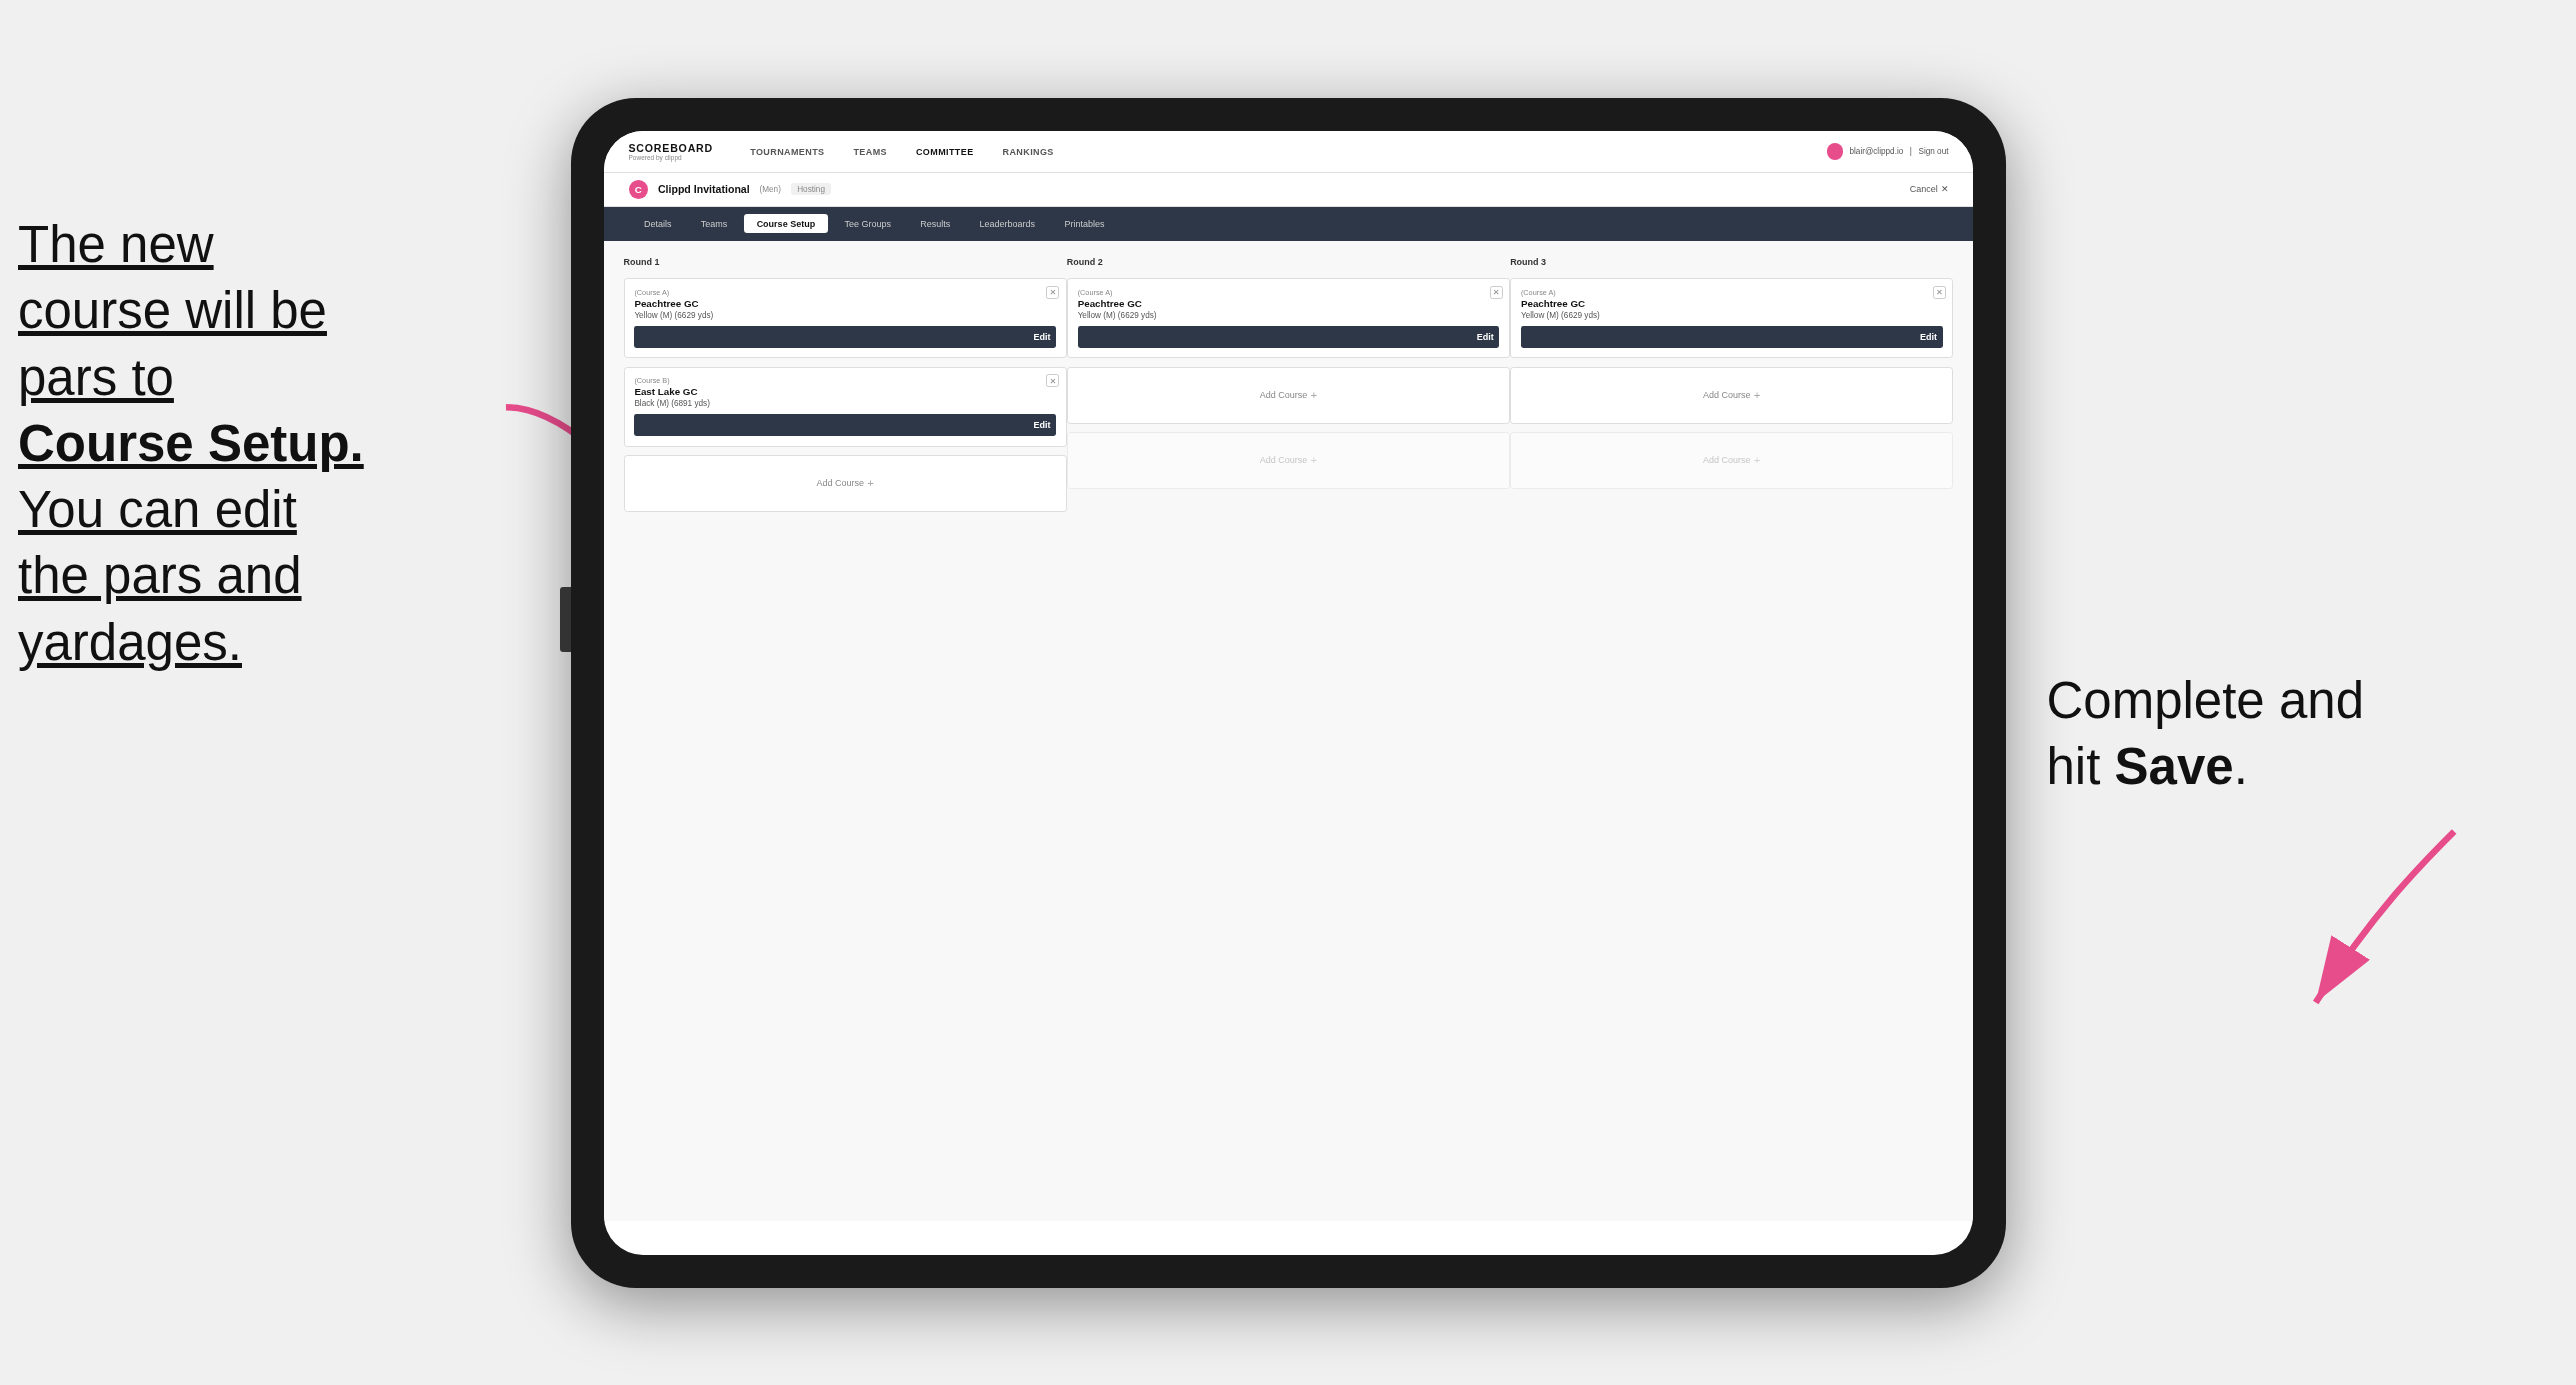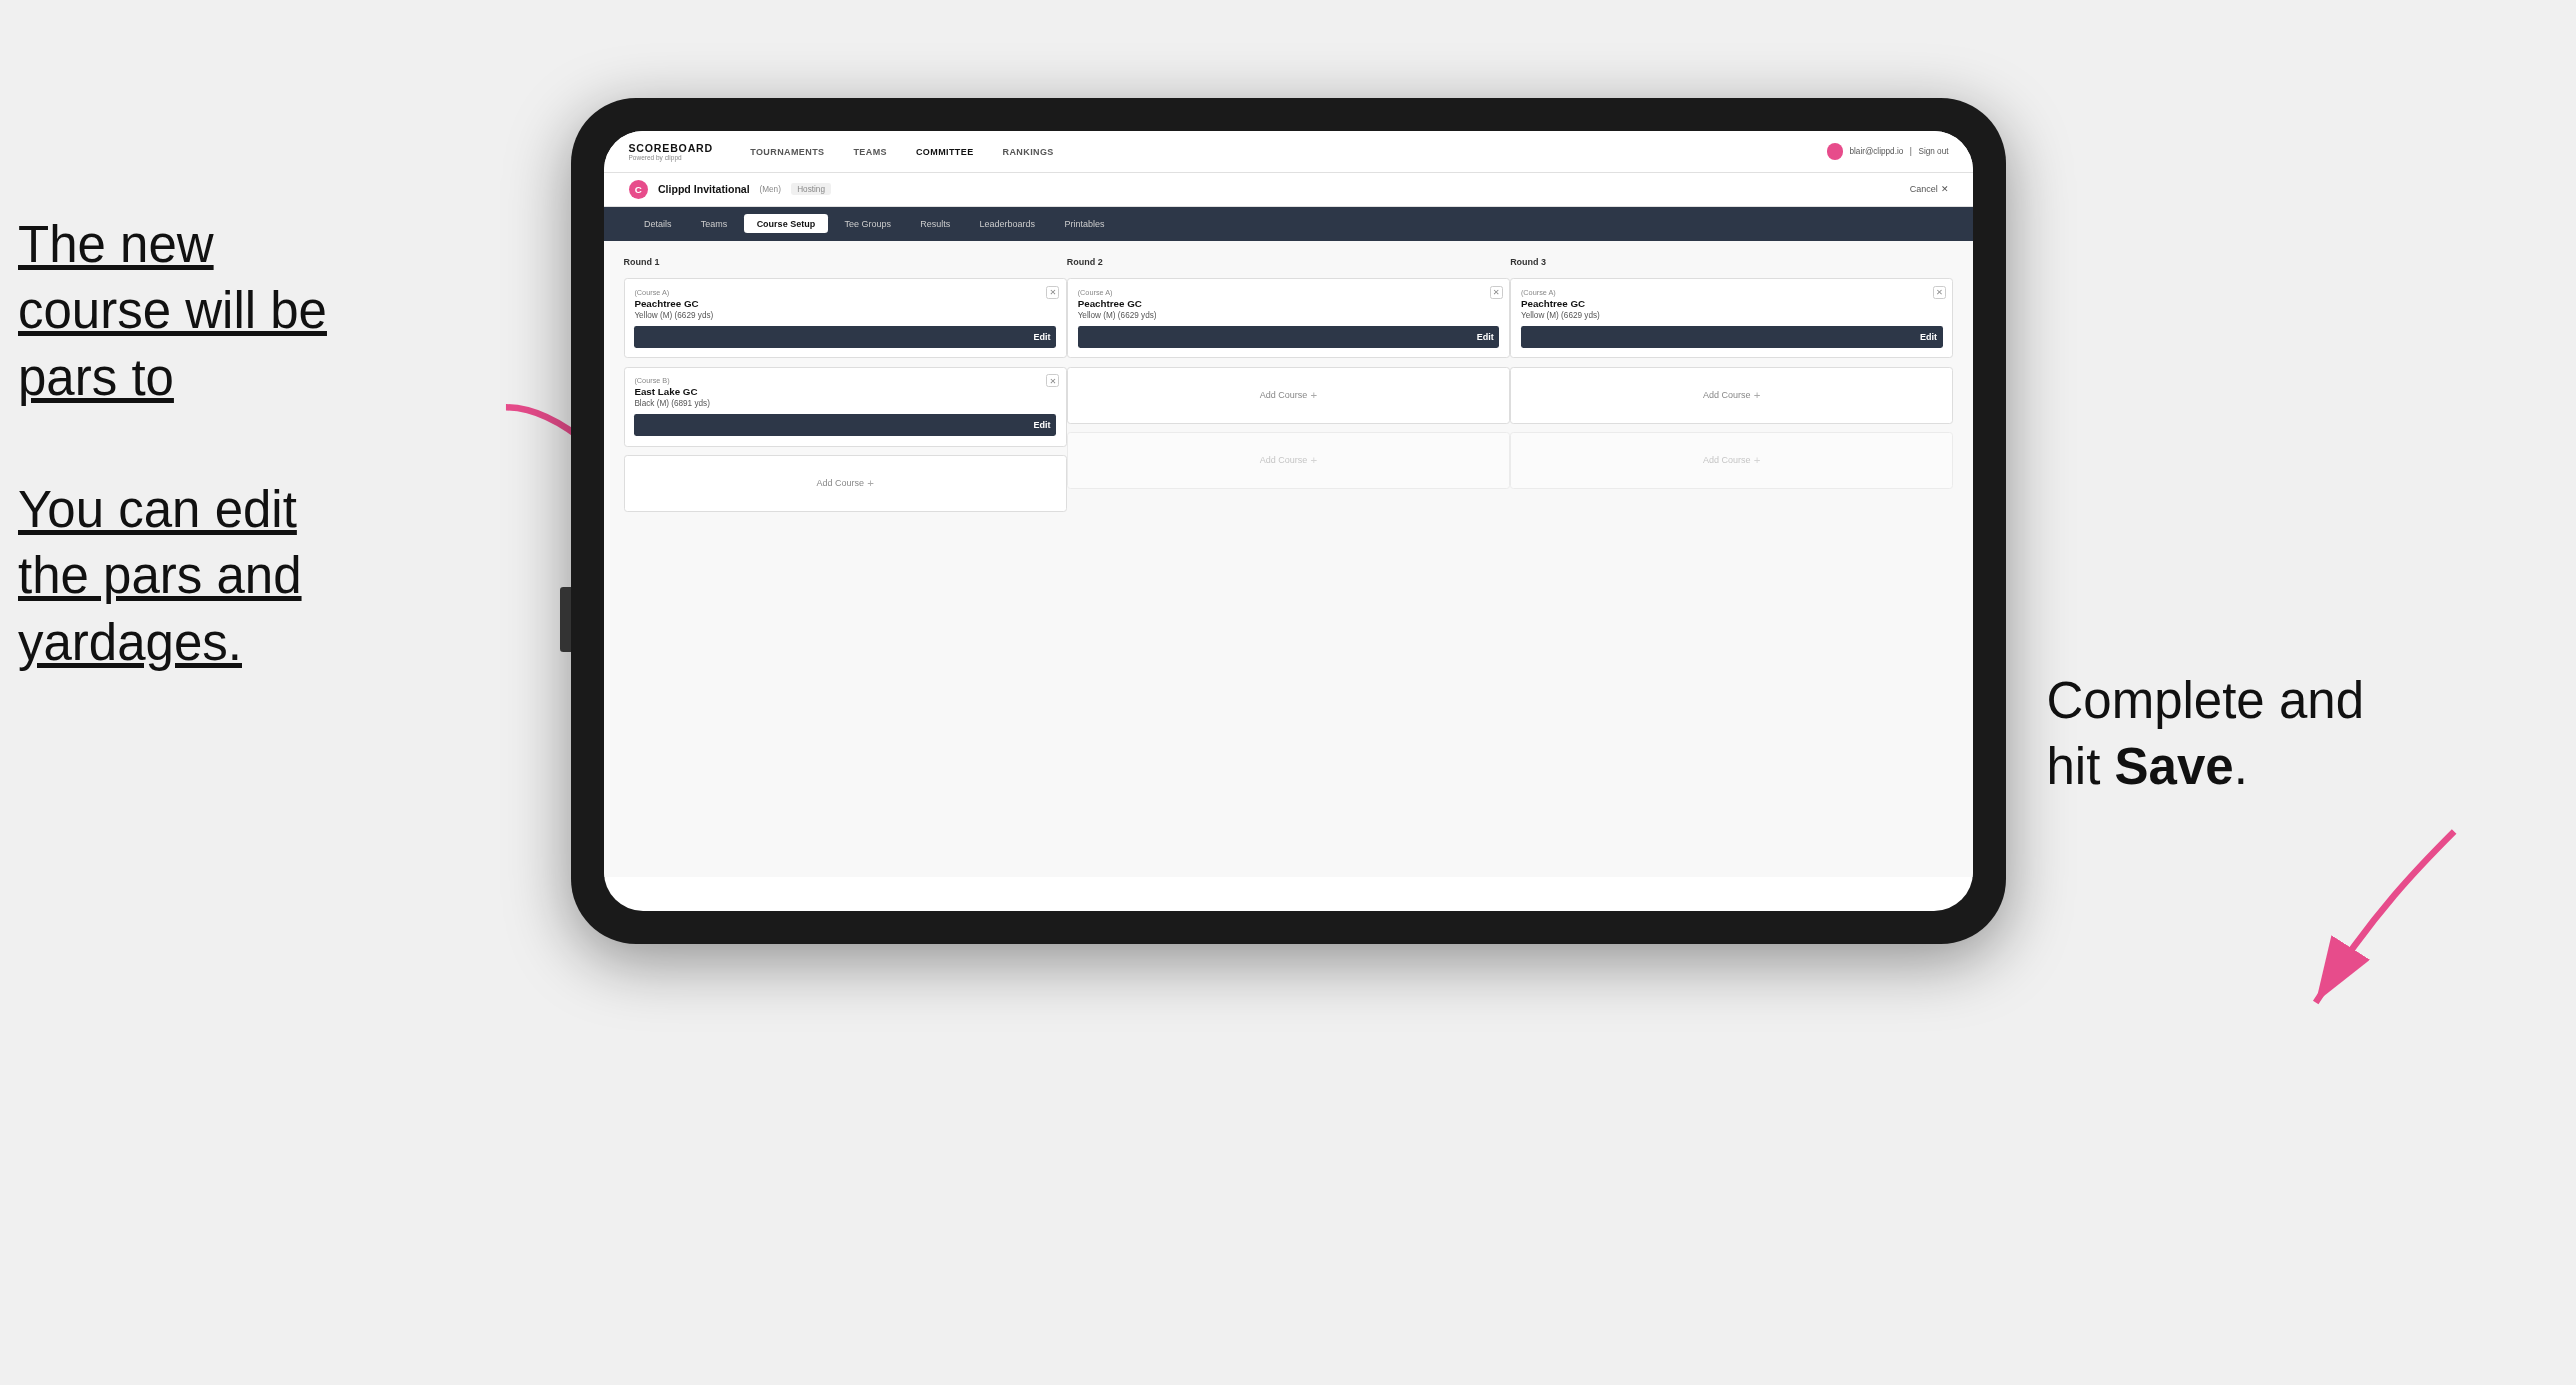--- a/index.html
+++ b/index.html
@@ -42,21 +42,21 @@
     .right-annotation strong {
       font-weight: 800;
     }
 
     
     .tablet {
       position: absolute;
       left: 571px;
       top: 98px;
       width: 1435px;
-      height: 846px;
+      height: 1190px;
       background: #1a1a1a;
       border-radius: 65px;
       box-shadow: 0 16.3px 65px rgba(0,0,0,0.4);
     }
     .tablet-screen {
       position: absolute;
       left: 33px;
       top: 33px;
       right: 33px;
       bottom: 33px;
@@ -307,21 +307,21 @@
       overflow: visible;
     }
   </style>
 </head>
 <body>
 
 <div class="left-annotation">
   <span>The new</span><br>
   <span>course will be</span><br>
   <span>pars to</span><br>
-  <br>
+  <strong>Course Setup.</strong><br>
   <span>You can edit</span><br>
   <span>the pars and</span><br>
   <span>yardages.</span>
 </div>
 
 <div class="right-annotation">
   <span>Complete and</span><br>
   <span>
     <span>hit </span><strong>Save</strong><span>.</span>
   </span>

